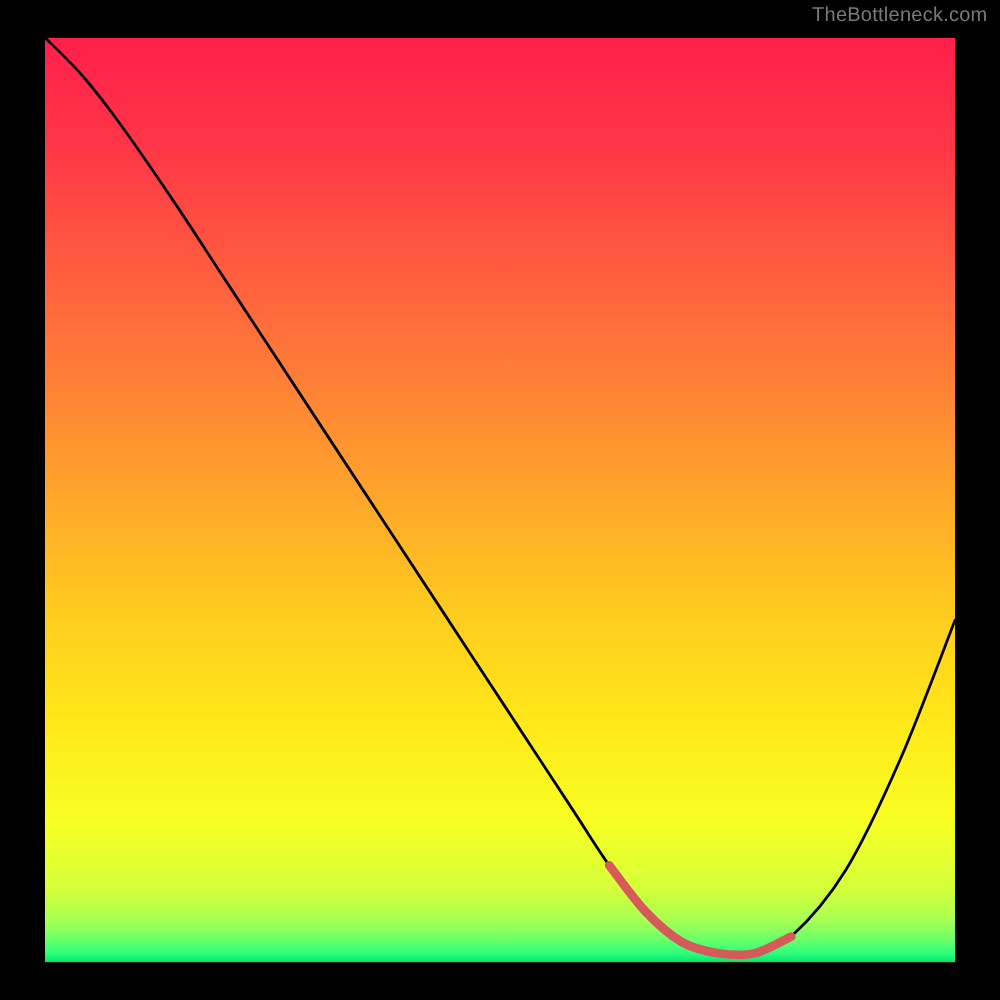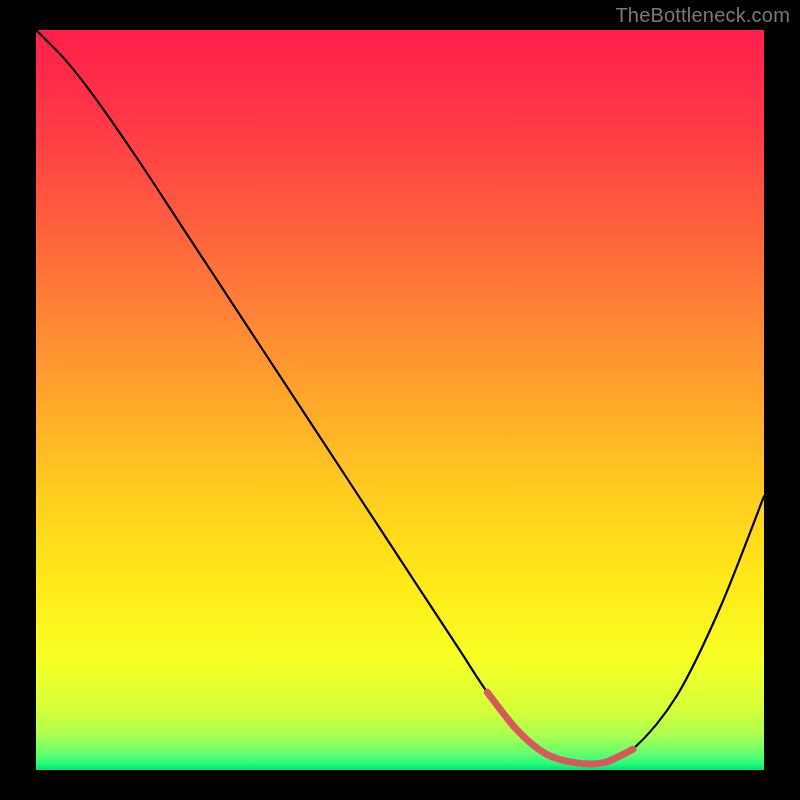--- a/index.html
+++ b/index.html
@@ -9,21 +9,21 @@
     width: 800px;
     height: 800px;
     background: #000;
   }
   .watermark {
     position: absolute;
     top: 4px;
     right: 10px;
     color: #7a7a7a;
     font-family: Arial, Helvetica, sans-serif;
-    font-size: 20px;
+    font-size: 16px;
     font-weight: 500;
     letter-spacing: 0.2px;
     z-index: 5;
     text-align: right;
   }
   .plot-area {
     position: absolute;
     left: 36px;
     top: 30px;
     width: 728px;

